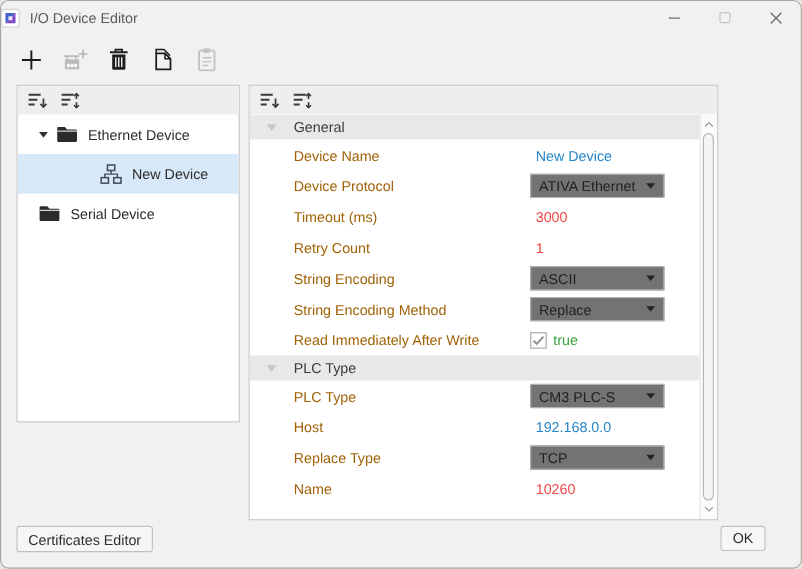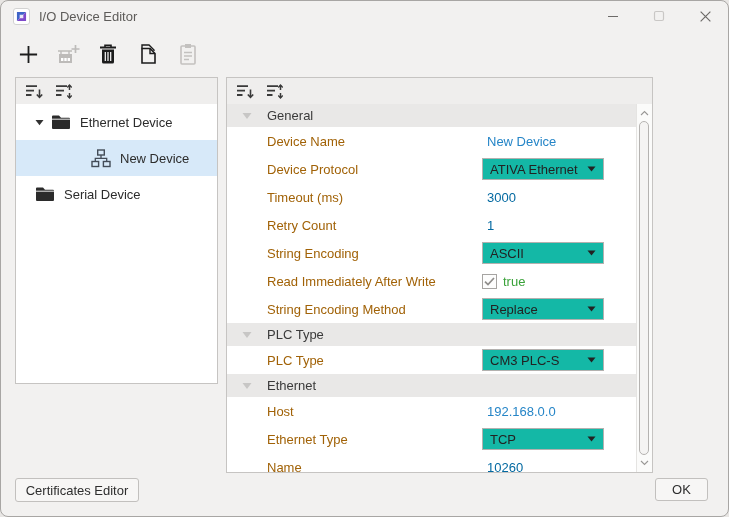--- a/index.html
+++ b/index.html
@@ -4,21 +4,21 @@
 <style>
   * { margin:0; padding:0; box-sizing:border-box; }
   html,body { width:729px; height:517px; overflow:hidden;
     font-family:"Liberation Sans","DejaVu Sans",sans-serif;
     background:#e8e6e4; }
   .window { position:absolute; inset:0; background:#f2f1f0;
     border:1px solid #a8a6a4; border-radius:8px; overflow:hidden; }
 
   
   .titlebar { position:absolute; left:0; top:0; right:0; height:30px;
-    display:flex; align-items:center; padding-left:12px; }
+    display:flex; align-items:center; }
   .app-icon { width:17px; height:17px; border:1px solid #d2d2d2; background:#fff;
     border-radius:3px; display:flex; align-items:center; justify-content:center; margin-right:9px; }
   .title-text { font-size:13px; color:#5d5b59; }
   .win-controls { position:absolute; right:0; top:0; height:30px; display:flex; }
   .win-btn { width:46px; height:30px; display:flex; align-items:center; justify-content:center; }
 
   
   .main-toolbar { position:absolute; left:12px; top:38px; height:30px; display:flex; gap:10px; }
   .tb-btn { width:30px; height:30px; display:flex; align-items:center; justify-content:center; cursor:pointer; }
 
@@ -37,42 +37,42 @@
 
   
   .pg-content { position:absolute; left:0; top:26px; right:16px; bottom:0; overflow:hidden; background:#fff; }
   .pg-section-header { height:23px; background:#e9e8e7; display:flex; align-items:center; font-size:13px; color:#3a3a3a; }
   .sec-expander { width:14px; margin-left:13px; margin-right:13px; display:flex; justify-content:center; }
   .pg-row { height:28px; display:flex; align-items:center; position:relative; background:#fff; }
   .pg-label { position:absolute; left:40px; font-size:13px; color:#a16207; white-space:nowrap; }
   .pg-value { position:absolute; left:255px; right:32px; display:flex; align-items:center; }
   .val-text { font-size:13px; padding-left:5px; }
   .val-blue { color:#2585c7; }
-  .val-orange { color:#0369a1; }
+  .val-orange { color:#ef4444; }
   .val-green { color:#3aa23a; }
-  .dropdown { width:178px; height:22px; border:1px solid #b3b1af; background:#14b8a6; display:flex;
+  .dropdown { width:178px; height:22px; border:1px solid #b3b1af; background:#737373; display:flex;
     align-items:center; padding:0 7px; font-size:13px; color:#222; cursor:pointer; justify-content:space-between; }
   .checkbox { width:15px; height:15px; border:1px solid #a6a4a2; background:#fdfdfd;
     display:flex; align-items:center; justify-content:center; margin-right:6px; cursor:pointer; }
 
   
   .pg-scroll { position:absolute; right:0; top:26px; bottom:0; width:16px;
     background:#fbfbfa; border-left:1px solid #e5e4e2; }
   .scroll-arrow { position:absolute; left:0; width:15px; height:16px; display:flex;
     align-items:center; justify-content:center; }
   .scroll-up { top:1px; } .scroll-down { bottom:1px; }
   .scroll-thumb { position:absolute; left:2px; right:3px; top:17px; bottom:17px;
     border:1px solid #b5b3b1; border-radius:6px; background:#f5f4f3; }
 
   
   .footer-btn { position:absolute; height:24px; background:#f7f6f5; border:1px solid #c2c0be;
     border-radius:3px; font-size:13px; color:#2e2e2e; display:flex; align-items:center;
     justify-content:center; cursor:pointer; font-family:inherit; }
   .certs-btn { left:14px; top:477px; width:124px; }
-  .ok-btn { left:654px; top:477px; width:53px; height:23px; }
+  .ok-btn { left:654px; top:477px; width:41px; height:23px; }
 
   svg { display:block; }
 </style>
 </head>
 <body>
 
 <div class="window">
 
   <div class="titlebar">
     <div class="app-icon">
@@ -289,43 +289,43 @@
               <span>ASCII</span>
               <span>
                 <svg width="9" height="6" viewBox="0 0 9 6">
                   <path d="M0.5 0.5h8L4.5 5.5Z" fill="#222"></path>
                 </svg>
               </span>
             </div>
           </div>
         </div>
         <div class="pg-row">
+          <span class="pg-label">String Encoding Method</span>
+          <div class="pg-value">
+            <div class="dropdown">
+              <span>Replace</span>
+              <span>
+                <svg width="9" height="6" viewBox="0 0 9 6">
+                  <path d="M0.5 0.5h8L4.5 5.5Z" fill="#222"></path>
+                </svg>
+              </span>
+            </div>
+          </div>
+        </div>
+        <div class="pg-row">
           <span class="pg-label">Read Immediately After Write</span>
           <div class="pg-value">
             <div class="checkbox">
               <span>
                 <svg width="11" height="9" viewBox="0 0 11 9">
                   <path d="M1 4.6 L4 7.6 L10 1" fill="none" stroke="#8f8d8b" stroke-width="1.7"></path>
                 </svg>
               </span>
             </div>
             <span class="val-text val-green" style="padding-left: 0px;">true</span>
-          </div>
-        </div>
-        <div class="pg-row">
-          <span class="pg-label">String Encoding Method</span>
-          <div class="pg-value">
-            <div class="dropdown">
-              <span>Replace</span>
-              <span>
-                <svg width="9" height="6" viewBox="0 0 9 6">
-                  <path d="M0.5 0.5h8L4.5 5.5Z" fill="#222"></path>
-                </svg>
-              </span>
-            </div>
           </div>
         </div>
         <div class="pg-section-header">
           <span class="sec-expander">
             <svg width="10" height="8" viewBox="0 0 10 8">
               <path d="M0.5 1h9L5 7Z" fill="#c7c6c5"></path>
             </svg>
           </span>
           <span>PLC Type</span>
         </div>
@@ -335,36 +335,28 @@
             <div class="dropdown">
               <span>CM3 PLC-S</span>
               <span>
                 <svg width="9" height="6" viewBox="0 0 9 6">
                   <path d="M0.5 0.5h8L4.5 5.5Z" fill="#222"></path>
                 </svg>
               </span>
             </div>
           </div>
         </div>
-        <div class="pg-section-header">
-          <span class="sec-expander">
-            <svg width="10" height="8" viewBox="0 0 10 8">
-              <path d="M0.5 1h9L5 7Z" fill="#c7c6c5"></path>
-            </svg>
-          </span>
-          <span>Ethernet</span>
-        </div>
         <div class="pg-row">
           <span class="pg-label">Host</span>
           <div class="pg-value">
             <span class="val-text val-blue">192.168.0.0</span>
           </div>
         </div>
         <div class="pg-row">
-          <span class="pg-label">Ethernet Type</span>
+          <span class="pg-label">Replace Type</span>
           <div class="pg-value">
             <div class="dropdown">
               <span>TCP</span>
               <span>
                 <svg width="9" height="6" viewBox="0 0 9 6">
                   <path d="M0.5 0.5h8L4.5 5.5Z" fill="#222"></path>
                 </svg>
               </span>
             </div>
           </div>

